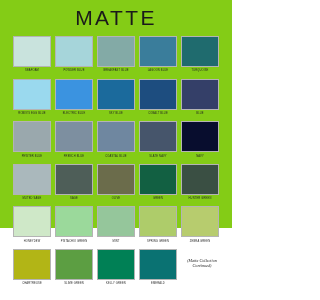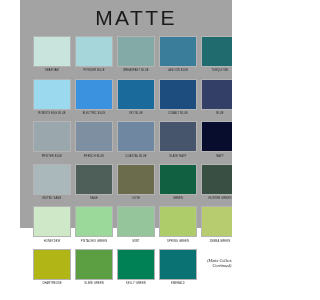--- a/index.html
+++ b/index.html
@@ -10,23 +10,22 @@
     width: 232px;
     height: 300px;
     background: #ffffff;
     font-family: "Liberation Sans", sans-serif;
     overflow: hidden;
   }
   .page {
     position: relative;
     width: 232px;
     height: 228px;
-    background: #a3a3a3;
+    background: #84cc16;
     box-sizing: border-box;
-    margin-left: 20px;
   }
   .title {
     text-align: center;
     font-family: "Liberation Sans", sans-serif;
     font-size: 21px;
     font-weight: 300;
     letter-spacing: 2.4px;
     color: #1a1a1a;
     margin: 0;
     padding-top: 6px;

